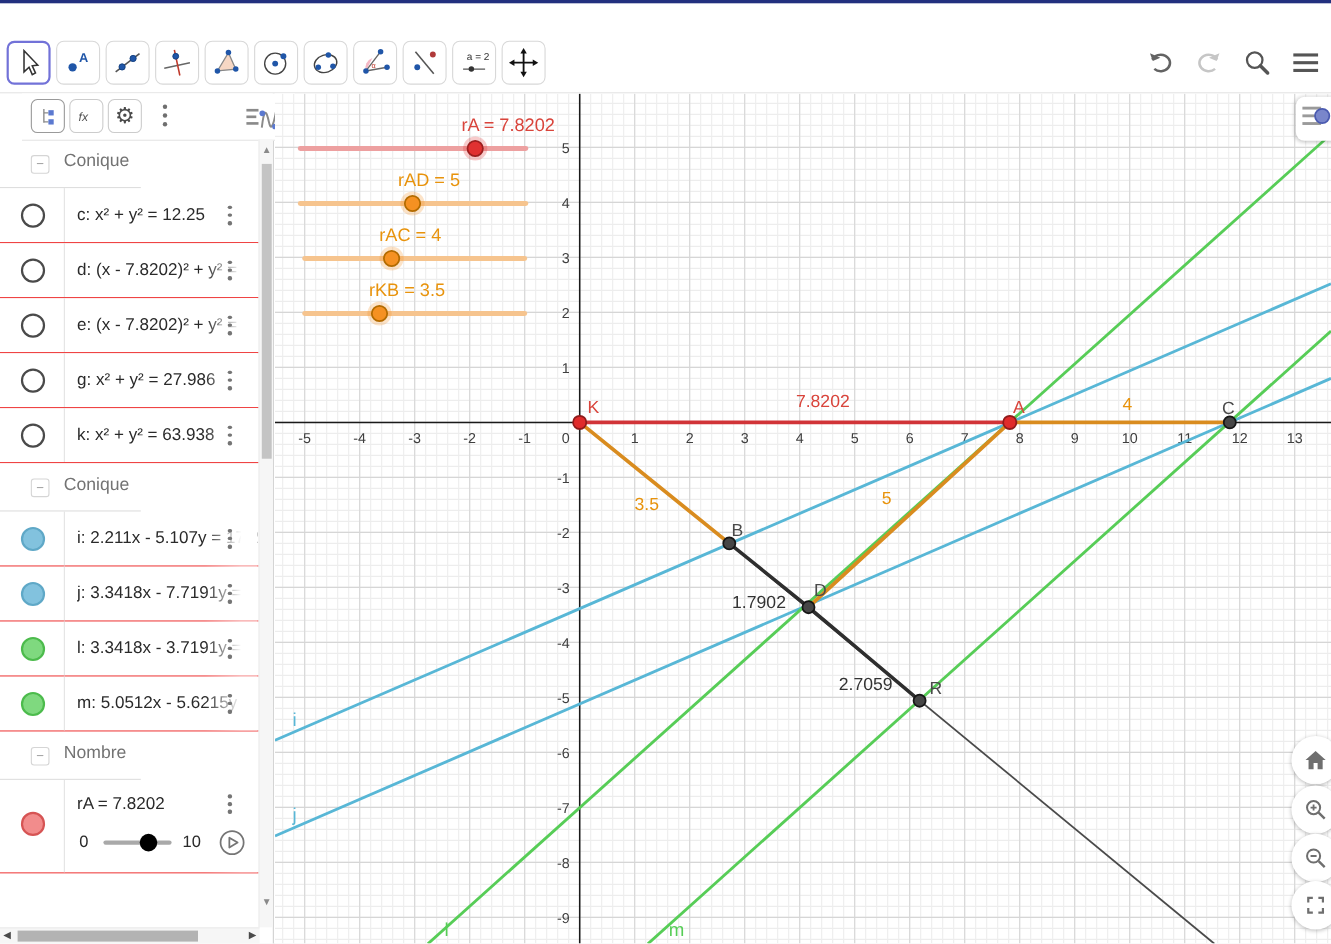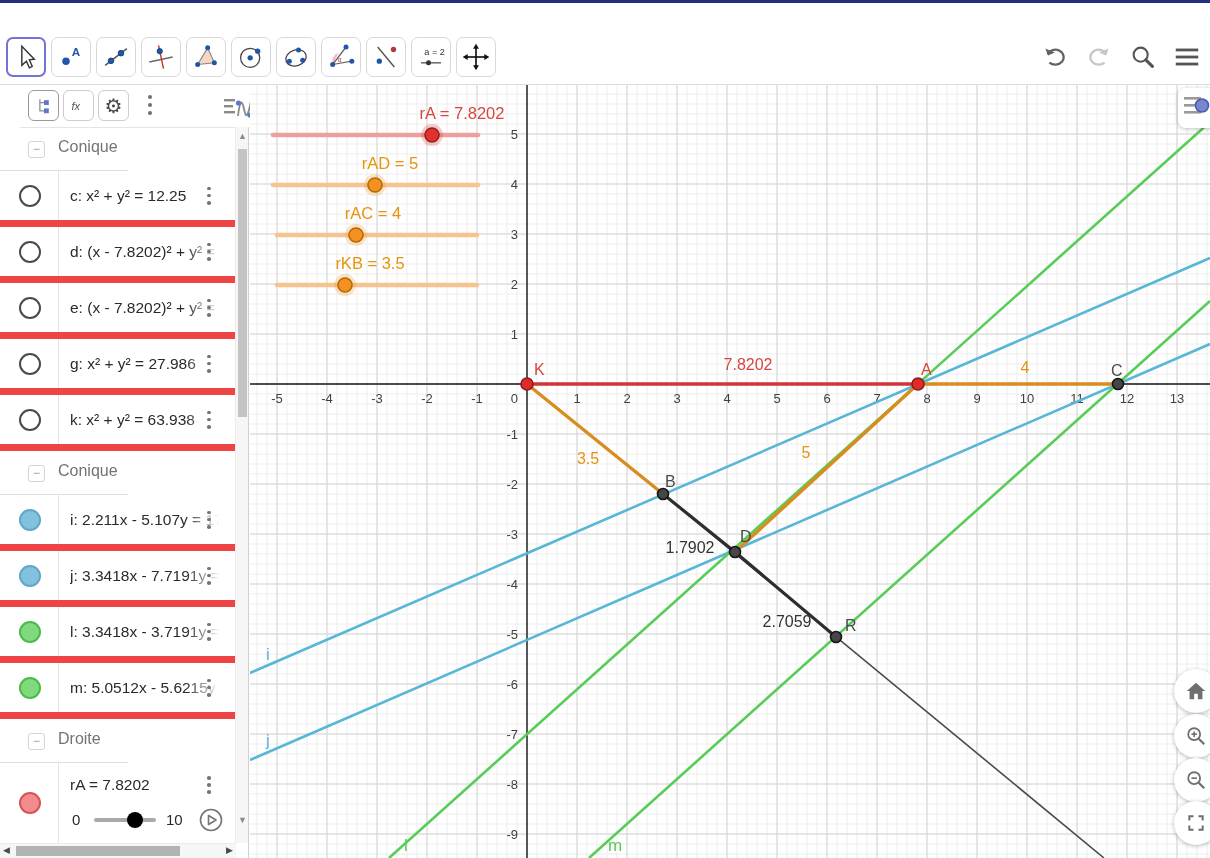--- a/index.html
+++ b/index.html
@@ -22,21 +22,21 @@
   
   .sidebar{position:absolute;left:0;top:85px;width:249px;height:773px;background:#fff;border-right:1px solid #d0d0d0;box-sizing:border-box;}
   .sb-head{position:absolute;left:0;top:0;width:100%;height:42px;border-bottom:1px solid #e5e5e5;background:#fff;margin-left:20px;}
   .sb-btn{position:absolute;top:5px;width:31px;height:31px;border:1px solid #ccc;border-radius:6px;box-sizing:border-box;display:flex;align-items:center;justify-content:center;background:#fff;}
   .sb-btn.sel{border:1.6px solid #9a9a9a;}
   .list{position:absolute;left:0;top:42px;width:236px;height:716px;overflow:hidden;}
   .sec-h{position:relative;height:44px;}
   .sec-h:after{content:"";position:absolute;left:0;bottom:0;width:128px;border-bottom:1px solid #dedede;}
   .minus{position:absolute;left:28px;top:14px;width:15px;height:15px;border:1px solid #d5d5d5;border-radius:3px;color:#9a9a9a;font-size:12px;line-height:14px;text-align:center;background:#fff;}
   .sec-label{position:absolute;left:58px;top:11px;font-size:16px;color:#737373;}
-  .row{position:relative;height:49px;border-bottom:7px solid #ef4444;}
+  .row{position:relative;height:49px;border-bottom:1px solid #ef4444;}
   .row.tall{height:84px;}
   .row:before{content:"";position:absolute;left:58px;top:0;bottom:0;border-left:1px solid #e3e3e3;}
   .cb{position:absolute;left:19px;top:50%;margin-top:-11px;width:22px;height:22px;border-radius:50%;border:2px solid #4a4a4a;box-sizing:border-box;background:#fff;}
   .row.tall .cb{top:40px;}
   .rl{position:absolute;left:70px;top:50%;transform:translateY(-50%);width:164px;overflow:hidden;white-space:nowrap;font-size:15.5px;color:#2a2a2a;}
   .row.tall .rl{top:22px;}
   .fade{position:absolute;left:186px;top:0;bottom:0;width:48px;background:linear-gradient(to right,rgba(255,255,255,0),#fff 70%);}
   .kebab{position:absolute;left:203px;top:50%;transform:translateY(-50%);width:12px;height:18px;display:flex;flex-direction:column;align-items:center;justify-content:space-between;}
   .row.tall .kebab{top:22px;}
   .kebab i{width:3.6px;height:3.6px;border-radius:50%;background:#757575;}
@@ -296,21 +296,21 @@
           <span class="rl">m: 5.0512x - 5.6215y =</span>
           <span class="fade"></span>
           <span class="kebab">
             <i></i>
             <i></i>
             <i></i>
           </span>
         </div>
         <div class="sec-h">
           <span class="minus">−</span>
-          <span class="sec-label">Droite</span>
+          <span class="sec-label">Nombre</span>
         </div>
         <div class="row tall">
           <span class="cb" style="background: rgb(242, 140, 140); border-color: rgb(214, 84, 84);"></span>
           <span class="rl">rA = 7.8202</span>
           <span class="fade"></span>
           <span class="kebab">
             <i></i>
             <i></i>
             <i></i>
           </span>

